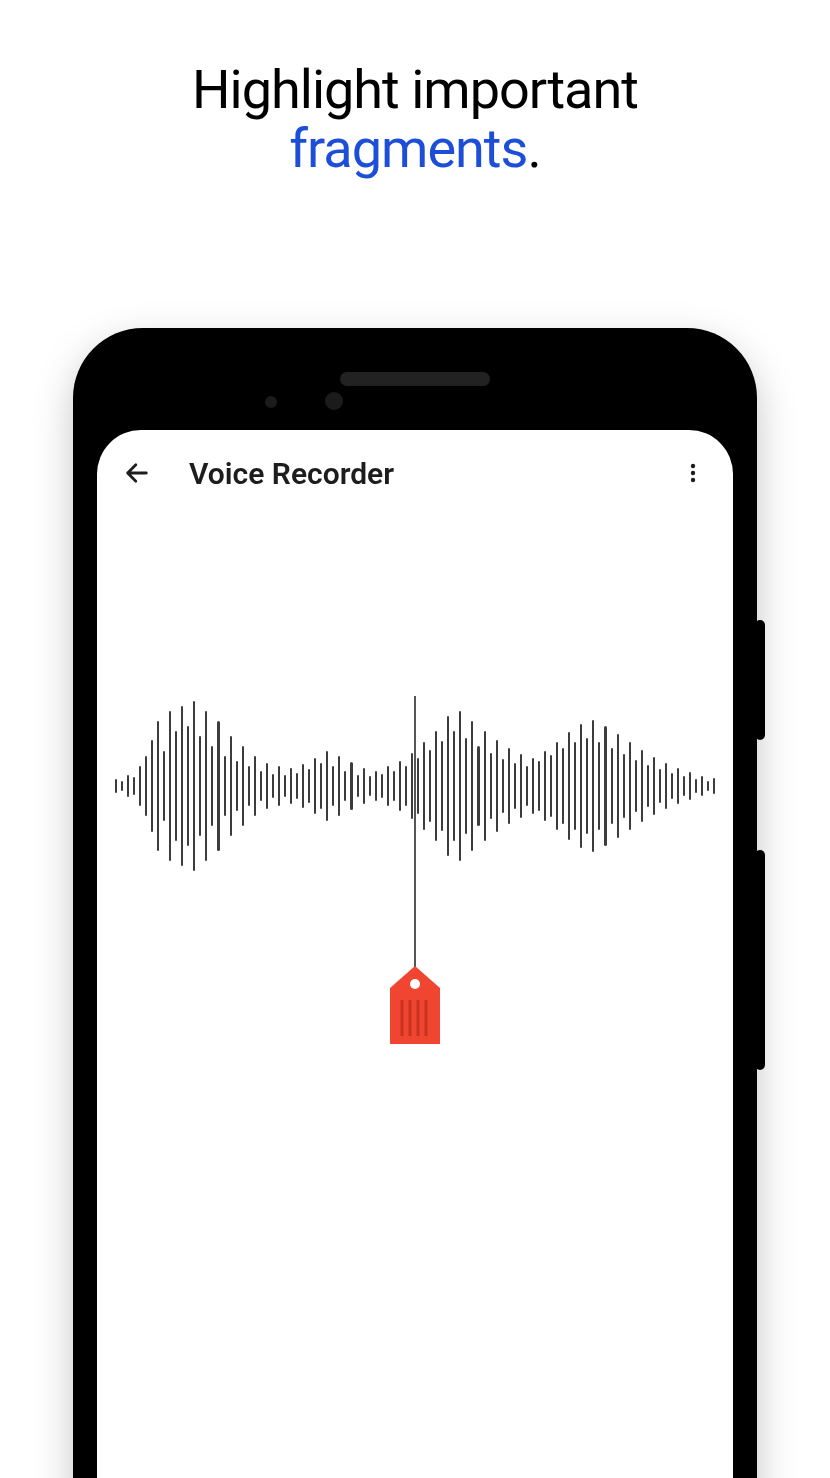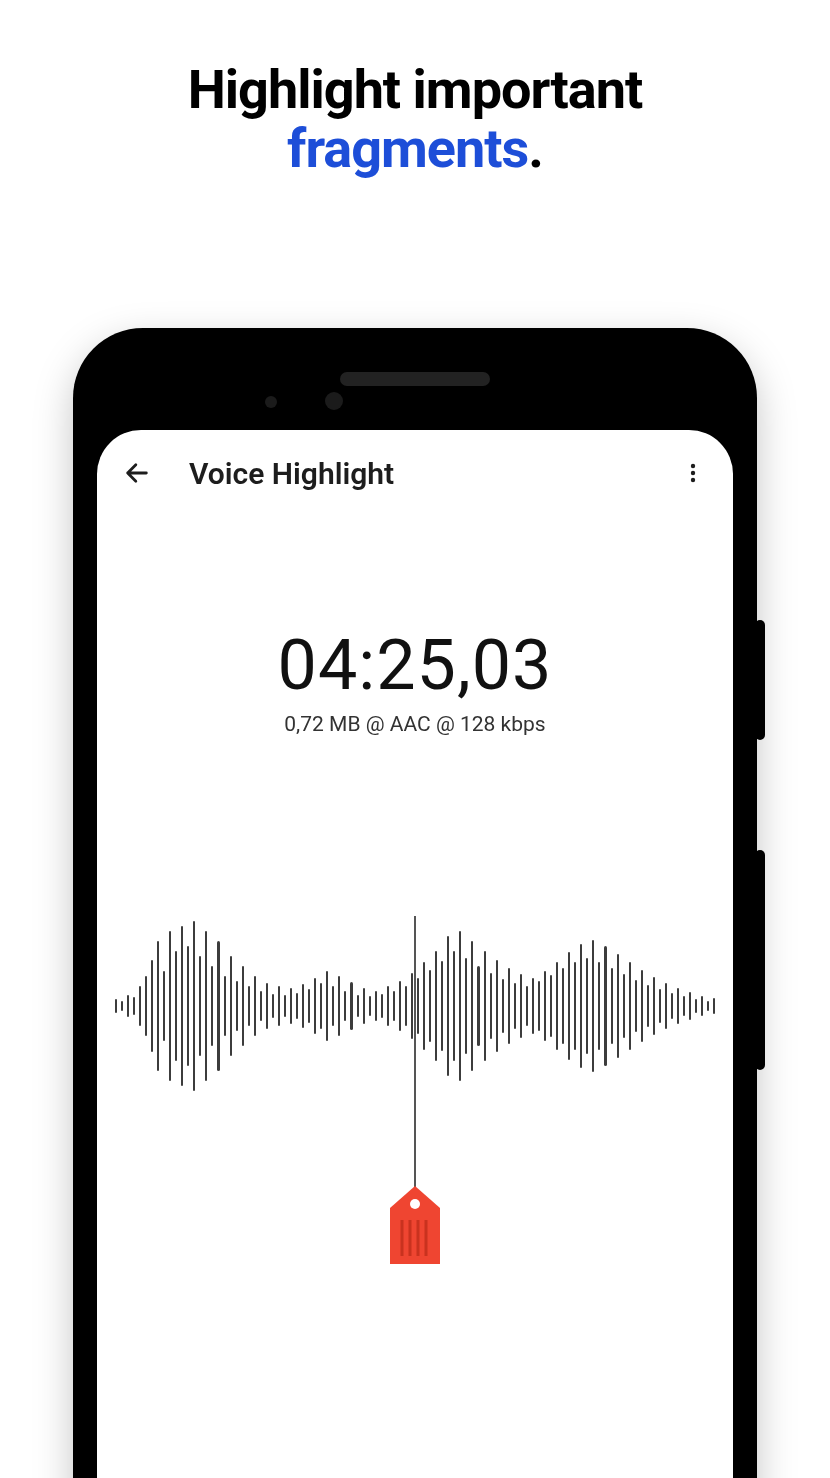--- a/index.html
+++ b/index.html
@@ -6,21 +6,21 @@
   body {
     width: 830px;
     height: 1478px;
     background: #ffffff;
     font-family: -apple-system, BlinkMacSystemFont, "Segoe UI", Roboto, Helvetica, Arial, sans-serif;
     overflow: hidden;
     position: relative;
   }
   .headline {
     text-align: center;
-    font-weight: 700;
+    font-weight: 400;
     font-size: 54px;
     line-height: 1.1;
     letter-spacing: -1px;
     margin-top: 60px;
     color: #000;
   }
   .headline .accent { color: #1d4ed8; }
   .phone-wrap {
     position: absolute;
     left: 50%;
@@ -161,35 +161,31 @@
 
     <div class="screen">
 
 
       <div class="appbar">
         <div class="icon-btn">
           <svg width="28" height="28" viewBox="0 0 24 24">
               <path fill="none" stroke="#1d1d1d" stroke-width="2.4" stroke-linecap="round" stroke-linejoin="round" d="M20 12H4m0 0l7-7M4 12l7 7"></path>
             </svg>
         </div>
-        <div class="title">Voice Highlight</div>
+        <div class="title">Voice Recorder</div>
         <div class="grow"></div>
         <div class="icon-btn">
           <svg width="24" height="24" viewBox="0 0 24 24">
               <circle cx="12" cy="5" r="2.2" fill="#1d1d1d"></circle>
               <circle cx="12" cy="12" r="2.2" fill="#1d1d1d"></circle>
               <circle cx="12" cy="19" r="2.2" fill="#1d1d1d"></circle>
             </svg>
         </div>
       </div>
 
-      <div class="timer-block">
-        <div class="timer">04:25,03</div>
-        <div class="meta">0,72 MB @ AAC @ 128 kbps</div>
-      </div>
 
       <div class="wave-area">
         <div class="wave" id="wave">
             <span style="height: 14px;"></span>
             <span style="height: 10px;"></span>
             <span style="height: 22px;"></span>
             <span style="height: 18px;"></span>
             <span style="height: 40px;"></span>
             <span style="height: 60px;"></span>
             <span style="height: 92px;"></span>

